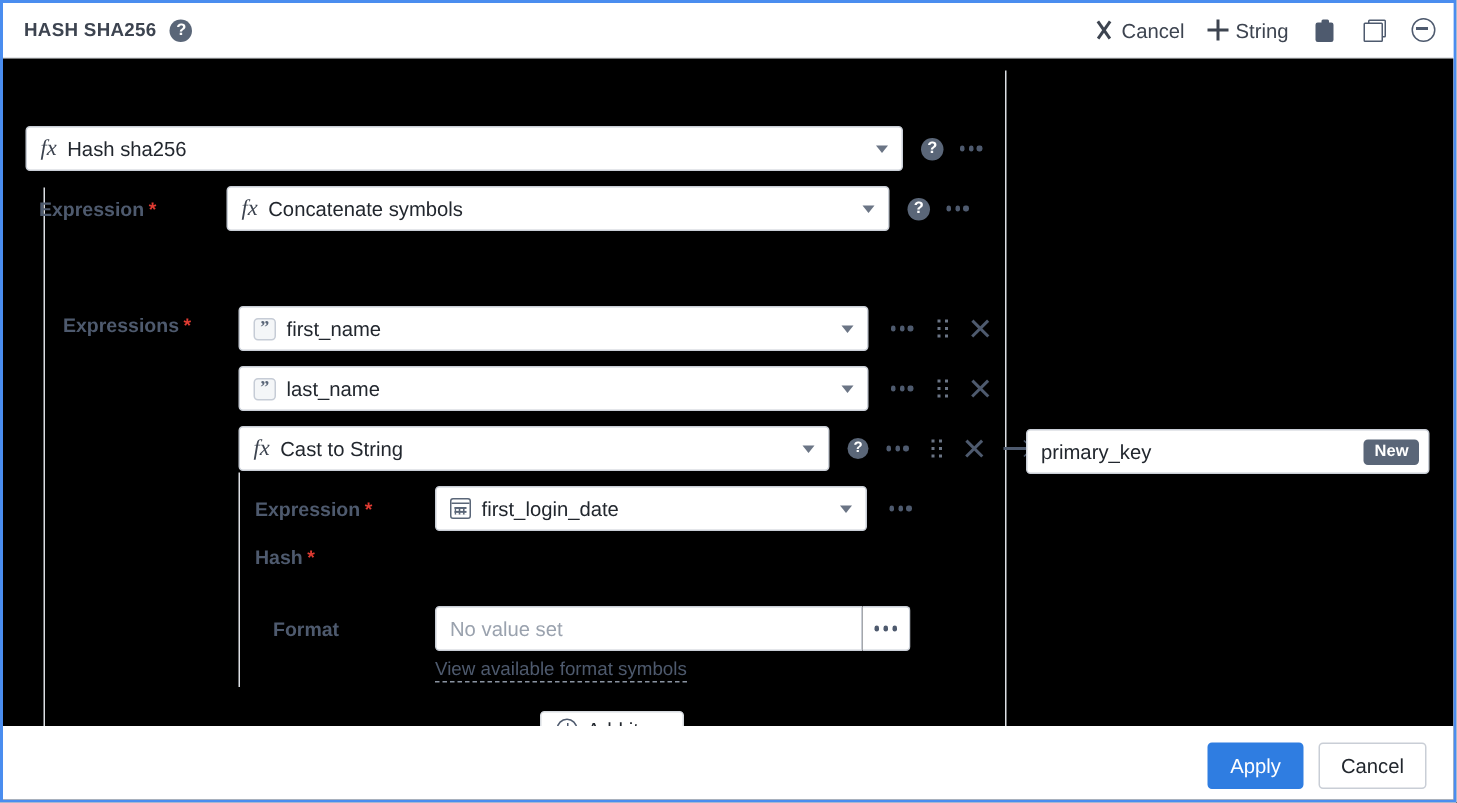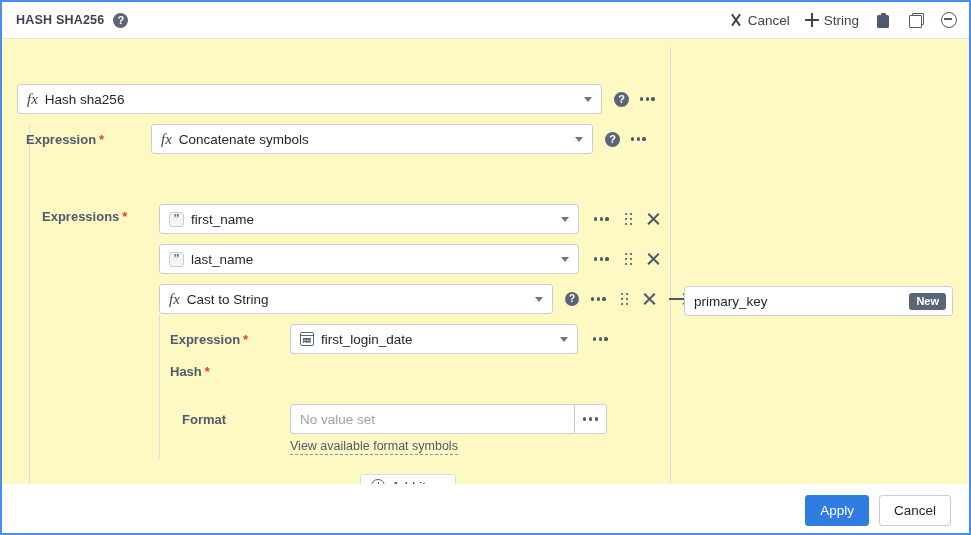--- a/index.html
+++ b/index.html
@@ -64,21 +64,21 @@
     flex: 0 0 auto;
     cursor: pointer;
     font-family: "Liberation Sans", sans-serif;
   }
   .help.sm { width: 14px; height: 14px; line-height: 14px; font-size: 10px; }
 
   
   .body {
     position: relative;
     height: 497px;
-    background: #fef9c3;
+    background: #000000;
   }
 
   
   .panel-divider {
     position: absolute;
     left: 668px; top: 8px;
     width: 1px; height: 472px;
     background: #dcdfe4;
   }
 

